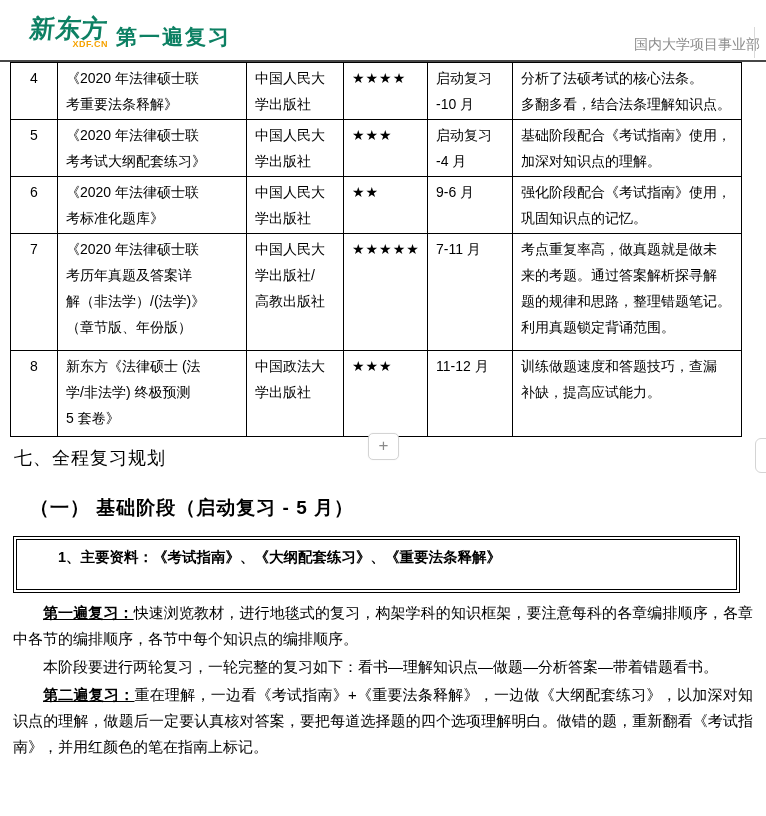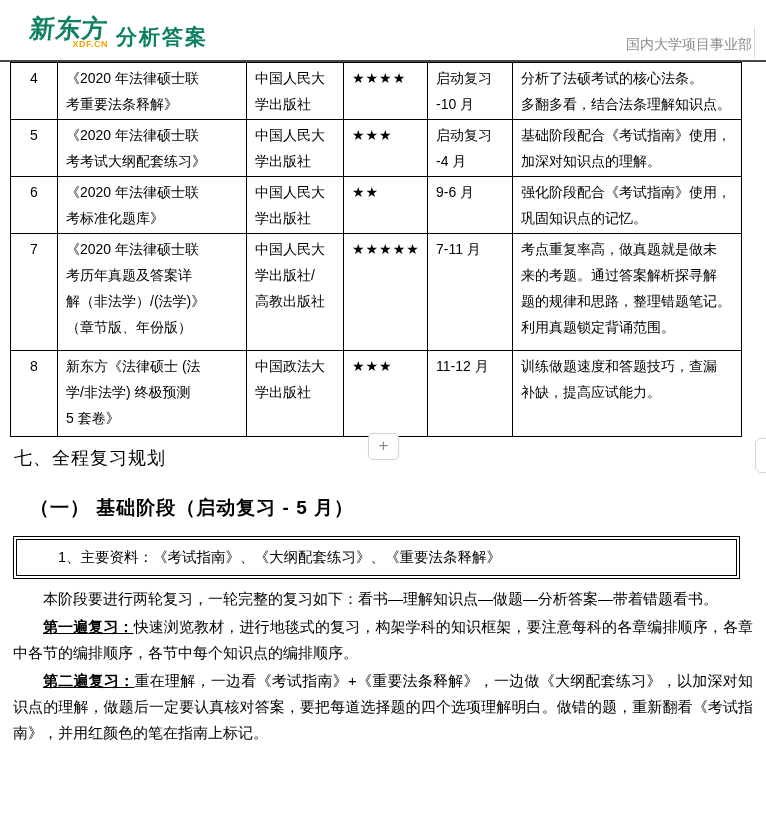--- a/index.html
+++ b/index.html
@@ -6,21 +6,21 @@
   body{
     width:766px;height:816px;background:#ffffff;color:#000;
     font-family:"Liberation Sans",sans-serif;overflow:hidden;position:relative;
   }
   
   .header{position:relative;height:62px;}
   .logo{position:absolute;left:30px;top:15px;width:78px;}
   .logo-main{color:#0d8063;font-size:25px;font-weight:900;transform:skewX(-6deg);letter-spacing:1px;line-height:26px;}
   .logo-sub{color:#f6a200;font-size:9px;font-weight:700;text-align:right;margin-top:-2px;letter-spacing:.5px;}
   .logo-suffix{position:absolute;left:116px;top:23px;color:#0d8063;font-size:21px;font-weight:800;letter-spacing:2px;}
-  .dept{position:absolute;right:14px;top:36px;color:#8c8c8c;font-size:14px;}
+  .dept{position:absolute;right:6px;top:36px;color:#8c8c8c;font-size:14px;}
   .header-vline{position:absolute;right:11px;top:27px;width:1px;height:31px;background:#d9d9d9;}
   .divider{position:absolute;left:0;top:60px;width:766px;height:2px;background:#474747;}
   
   table.books{border-collapse:collapse;margin-left:10px;table-layout:fixed;width:731px;}
   table.books td{
     border:1.5px solid #000;vertical-align:top;font-size:14px;line-height:26px;
     padding:2px 8px;white-space:pre-line;overflow:hidden;
   }
   td.c-no{text-align:center;}
   td.c-rating{font-size:15px;letter-spacing:1px;}
@@ -36,38 +36,38 @@
   .add-col-btn{
     position:absolute;left:755px;top:438px;width:20px;height:33px;
     border:1px solid #d4d4d4;border-radius:6px;background:#fff;
   }
   
   .sec-title{margin:9px 0 0 14px;font-size:18px;font-weight:400;letter-spacing:1px;line-height:24px;}
   .sub-title{margin:24px 0 0 30px;font-size:19px;font-weight:700;letter-spacing:1px;line-height:27px;}
   
   .info-box{
     box-sizing:border-box;margin:15px 0 0 13px;width:727px;
-    border:4px double #000;padding:4px 10px 5px 41px;
-    font-size:14.5px;line-height:26px;
+    border:4px double #000;padding:4px 10px 19px 41px;
+    font-size:14.5px;line-height:26px;font-weight:bold;
   }
   .info-box div{white-space:pre-line;}
   
   .body-text{margin:7px 13px 0 13px;}
   .body-text p{margin:0 0 2px 0;font-size:15px;line-height:26px;text-align:justify;text-indent:2em;}
   .plabel{font-weight:700;text-decoration:underline;}
 </style>
 </head>
 <body>
 
 <div class="header">
   <div class="logo">
     <div class="logo-main">新东方</div>
     <div class="logo-sub">XDF.CN</div>
   </div>
-  <div class="logo-suffix">分析答案</div>
+  <div class="logo-suffix">第一遍复习</div>
   <div class="dept">国内大学项目事业部</div>
   <div class="header-vline"></div>
   <div class="divider"></div>
 </div>
 
 <table class="books">
   <colgroup>
     <col style="width:47px">
       <col style="width:189px">
       <col style="width:97px">
@@ -146,16 +146,16 @@
 <div class="add-col-btn"></div>
 
 <div class="sec-title">七、全程复习规划</div>
 <div class="sub-title">（一） 基础阶段（启动复习 - 5 月）</div>
 
 <div class="info-box">
   <div>1、主要资料：《考试指南》、《大纲配套练习》、《重要法条释解》</div>
 </div>
 
 <div class="body-text">
+  <p><span class="plabel">第一遍复习：</span><span>快速浏览教材，进行地毯式的复习，构架学科的知识框架，要注意每科的各章编排顺序，各章中各节的编排顺序，各节中每个知识点的编排顺序。</span></p>
   <p><span>本阶段要进行两轮复习，一轮完整的复习如下：看书—理解知识点—做题—分析答案—带着错题看书。</span></p>
-  <p><span class="plabel">第一遍复习：</span><span>快速浏览教材，进行地毯式的复习，构架学科的知识框架，要注意每科的各章编排顺序，各章中各节的编排顺序，各节中每个知识点的编排顺序。</span></p>
   <p><span class="plabel">第二遍复习：</span><span>重在理解，一边看《考试指南》+《重要法条释解》，一边做《大纲配套练习》，以加深对知识点的理解，做题后一定要认真核对答案，要把每道选择题的四个选项理解明白。做错的题，重新翻看《考试指南》，并用红颜色的笔在指南上标记。</span></p>
 </div>
 
 </body></html>

